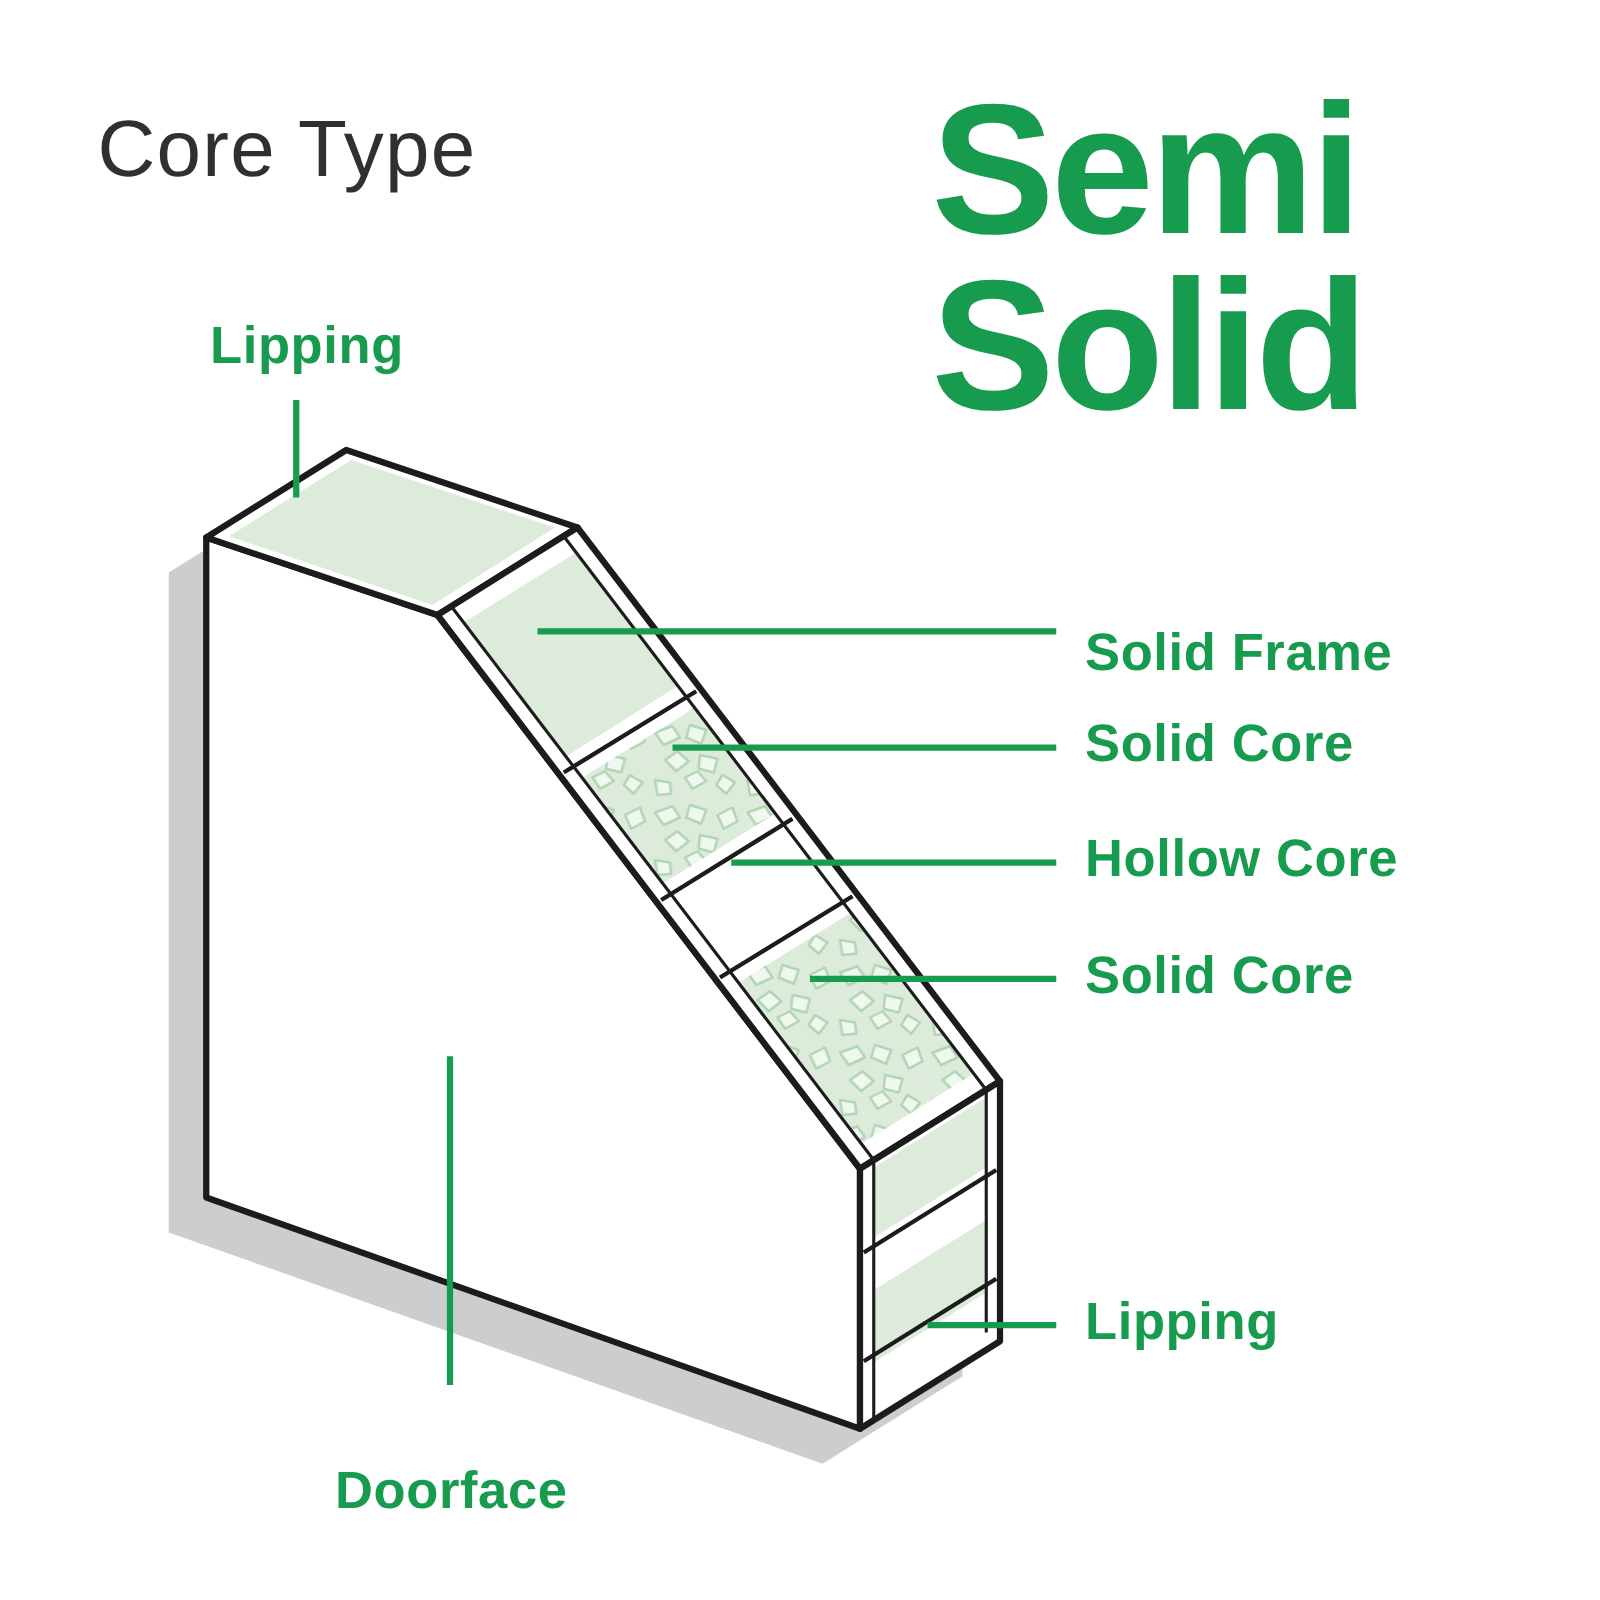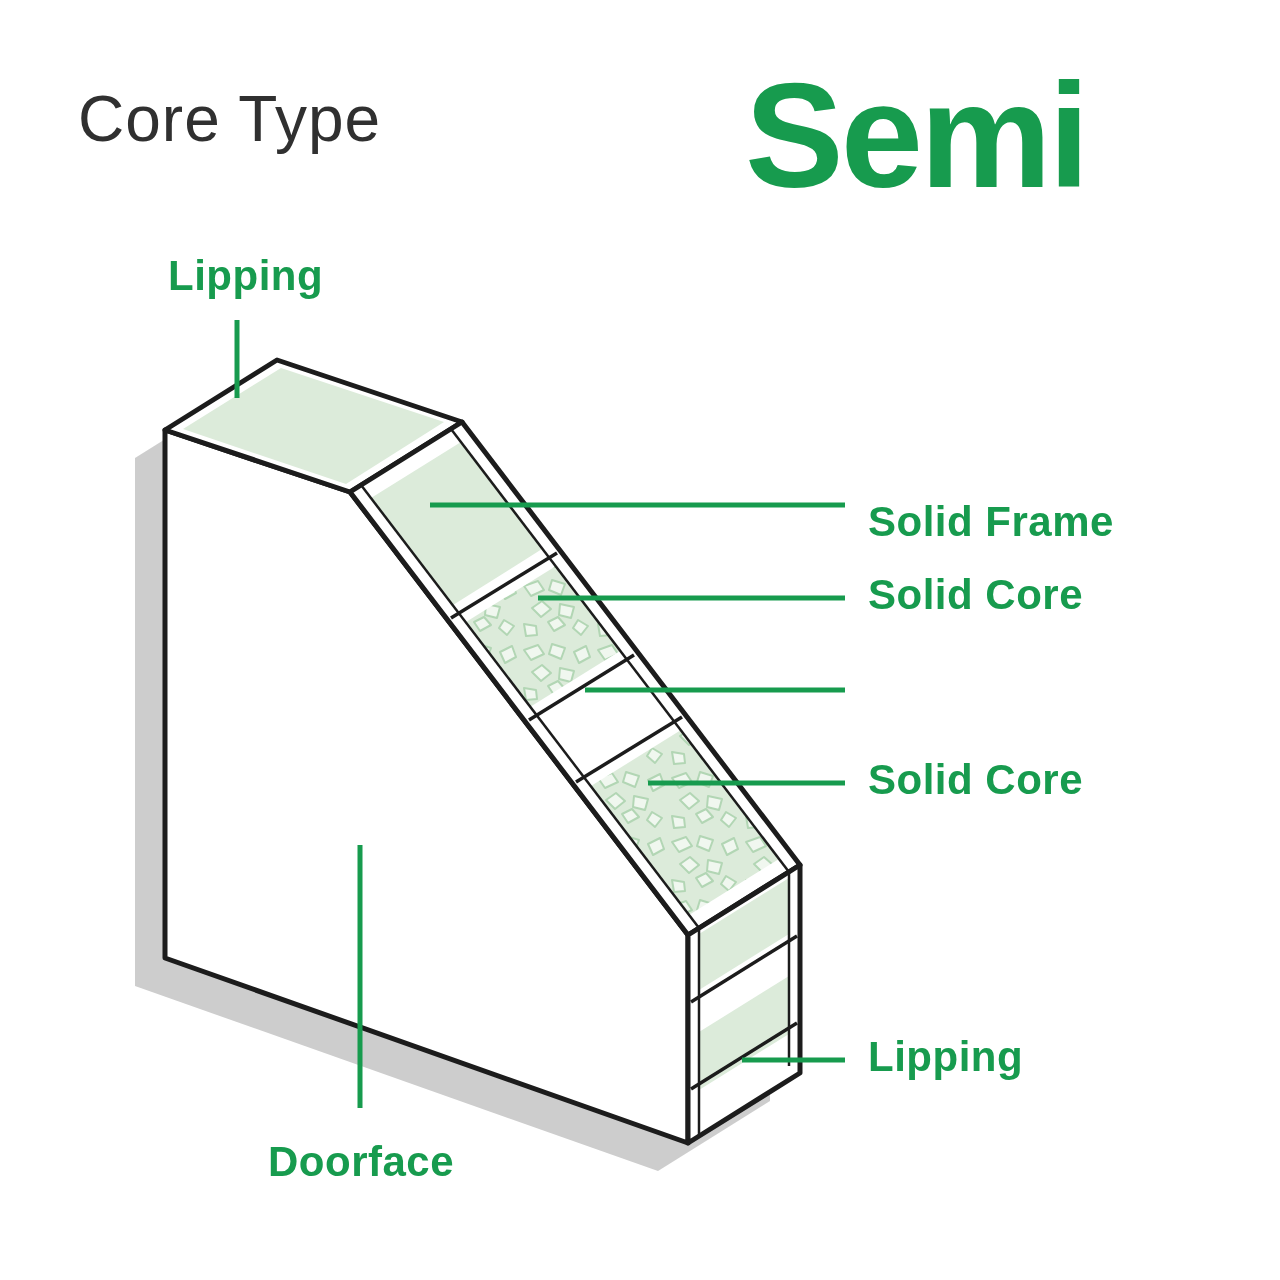--- a/index.html
+++ b/index.html
@@ -56,41 +56,42 @@
     color: var(--accent-green);
     letter-spacing: 0.5px;
     white-space: nowrap;
   }
   .lbl-lipping-top   { left: 168px; top: 252px; }
   .lbl-solid-frame   { left: 868px; top: 478px; margin-top: 20px; }
   .lbl-solid-core-1  { left: 868px; top: 571px; }
   .lbl-hollow-core   { left: 868px; top: 663px; }
   .lbl-solid-core-2  { left: 868px; top: 756px; }
   .lbl-lipping-bottom{ left: 868px; top: 1033px; }
-  .lbl-doorface      { left: 268px; top: 1138px; }
+  .lbl-doorface      { left: 268px; top: 1168px; }
 
   .face      { fill: #ffffff; stroke: var(--outline); stroke-width: 5; stroke-linejoin: round; }
   .greenfill { fill: var(--core-fill-green); }
   .chipsfill { fill: url(#chips); }
   .pattern-bg{ fill: var(--core-fill-green); }
   .chip      { fill: var(--chip-fill); stroke: var(--chip-stroke); stroke-width: 2; stroke-linejoin: round; }
   .divider   { stroke: var(--outline); stroke-width: 3.5; fill: none; }
   .skinline  { stroke: var(--outline); stroke-width: 2.5; fill: none; }
   .leader    { stroke: var(--accent-green); stroke-width: 5; fill: none; }
   .shadowfill{ fill: var(--shadow); }
 </style>
 </head>
 <body>
 
 <div class="stage">
 
   <div class="core-type-title">Core Type</div>
 
   <div class="semi-heading">
     <div>Semi</div>
+    <div>Solid</div>
   </div>
 
   <svg class="diagram-svg" viewBox="0 0 1280 1280">
     <defs>
       <pattern id="chips" width="74" height="64" patternUnits="userSpaceOnUse">
         <rect width="74" height="64" class="pattern-bg"></rect>
         <path class="chip" d="M6 10 L20 5 L26 14 L13 20 Z"></path>
         <path class="chip" d="M34 4 L47 8 L43 19 L31 14 Z"></path>
         <path class="chip" d="M56 12 L68 6 L72 17 L61 23 Z"></path>
         <path class="chip" d="M14 32 L24 25 L33 33 L23 41 Z"></path>
@@ -135,17 +136,18 @@
     <line class="leader" x1="538" y1="598" x2="845" y2="598"></line>
     <line class="leader" x1="585" y1="690" x2="845" y2="690"></line>
     <line class="leader" x1="648" y1="783" x2="845" y2="783"></line>
     <line class="leader" x1="742" y1="1060" x2="845" y2="1060"></line>
     <line class="leader" x1="360" y1="845" x2="360" y2="1108"></line>
   </svg>
 
   <div class="diagram-label lbl-lipping-top">Lipping</div>
   <div class="diagram-label lbl-solid-frame">Solid Frame</div>
   <div class="diagram-label lbl-solid-core-1">Solid Core</div>
+  <div class="diagram-label lbl-hollow-core">Hollow Core</div>
   <div class="diagram-label lbl-solid-core-2">Solid Core</div>
   <div class="diagram-label lbl-lipping-bottom">Lipping</div>
   <div class="diagram-label lbl-doorface">Doorface</div>
 
 </div>
 
 </body></html>

